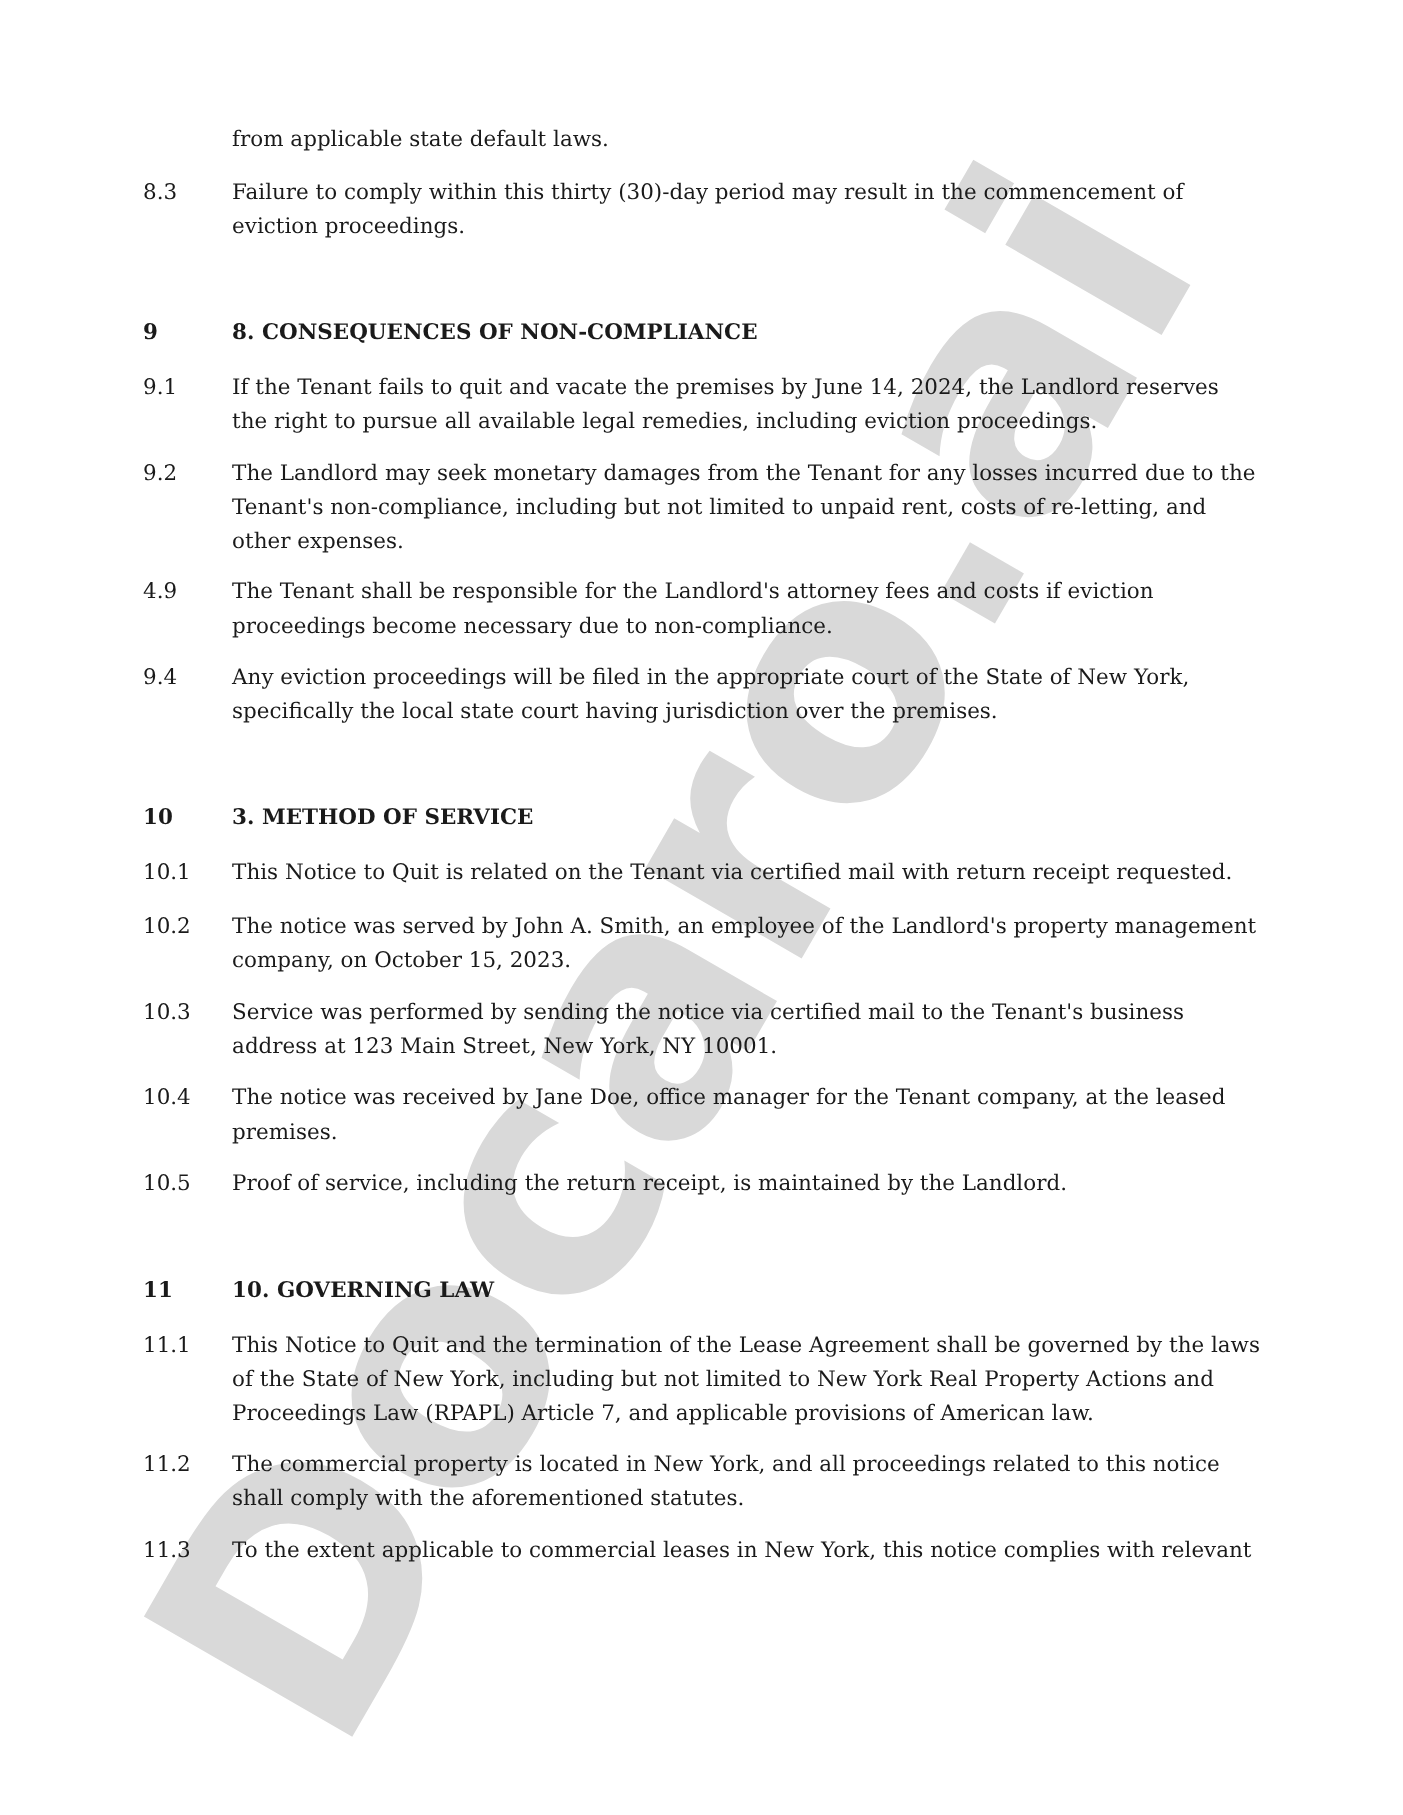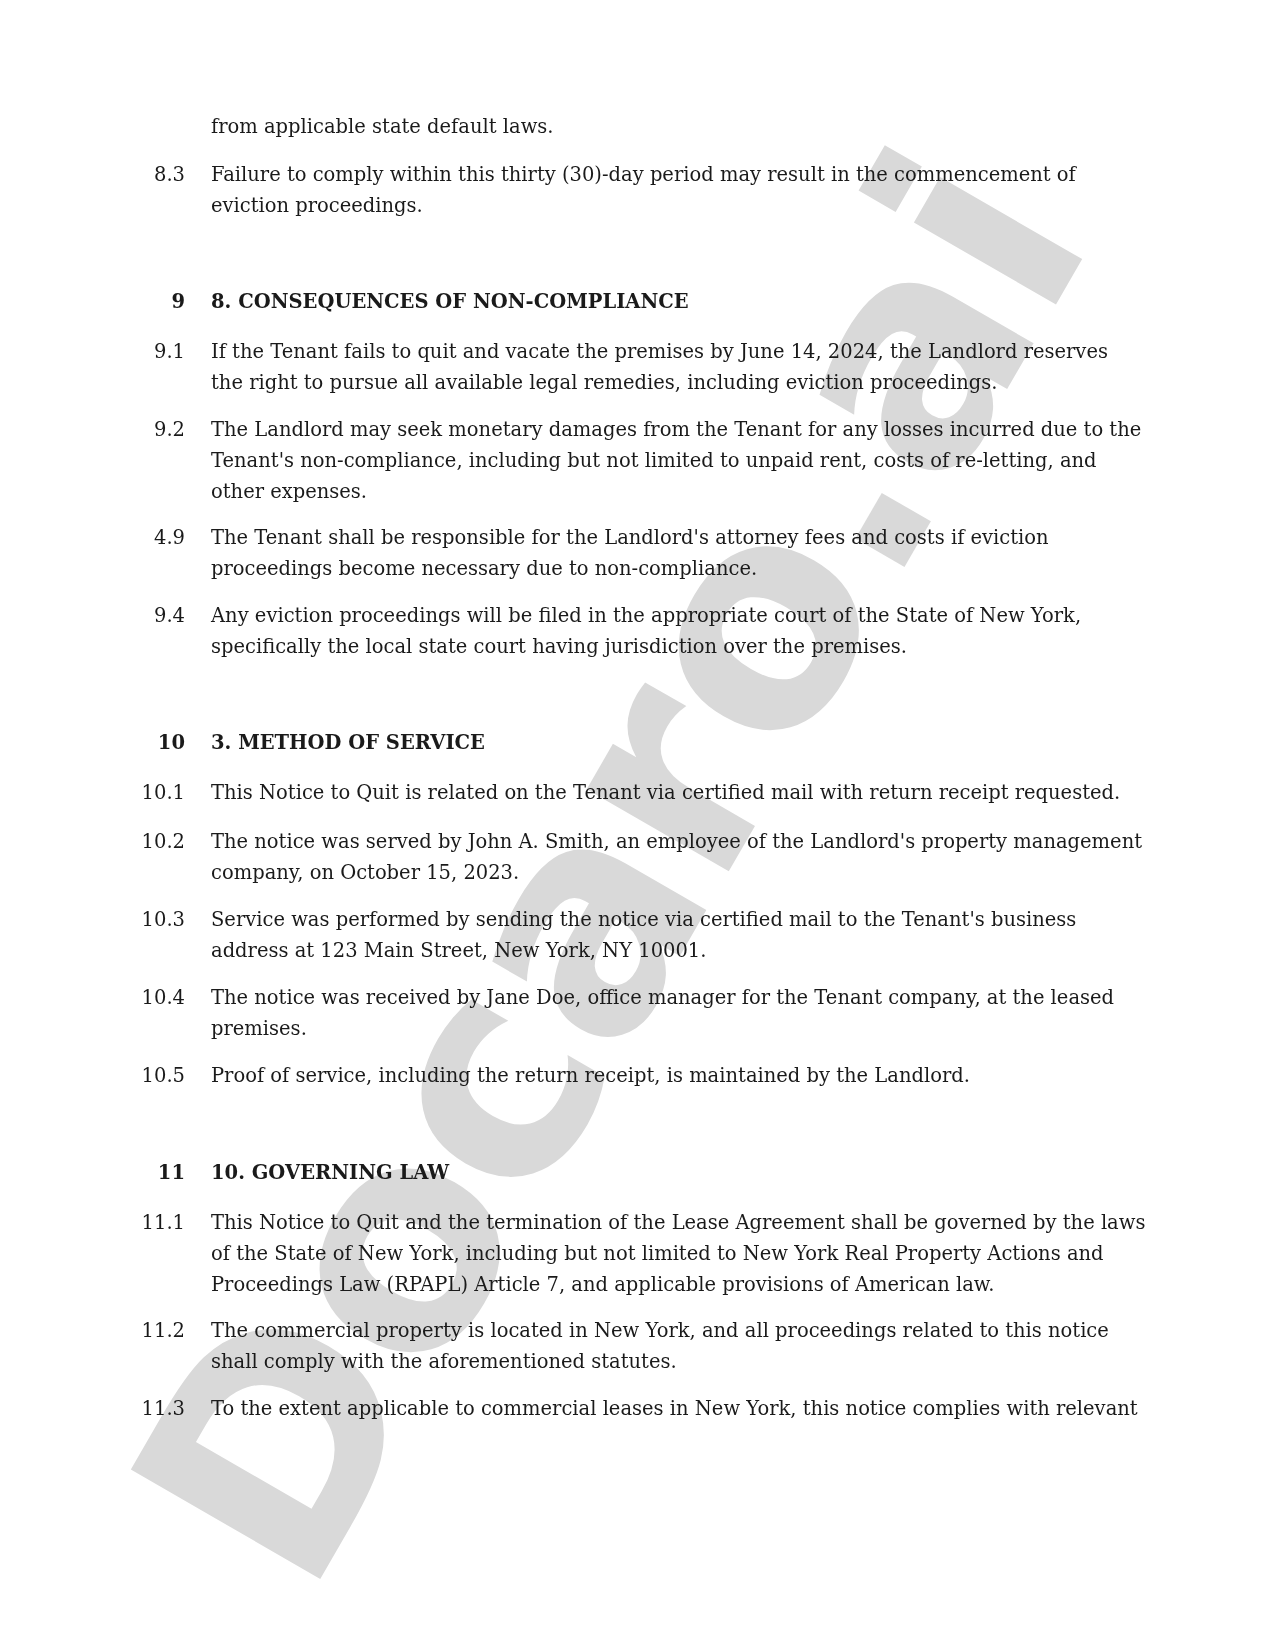--- a/index.html
+++ b/index.html
@@ -20,21 +20,21 @@
       font-size: 300px;
       color: #d9d9d9;
       white-space: nowrap;
       letter-spacing: -4px;
       z-index: 0;
       pointer-events: none;
     }
     .content { position: absolute; left: 0; top: 0; width: 1275px; z-index: 1; }
     .row { position: absolute; left: 0; width: 1275px; }
     .num {
-      position: absolute; left: 130px; width: 55px; text-align: right;
+      position: absolute; left: 130px; width: 55px; text-align: left;
     }
     .txt {
       position: absolute; left: 211px; width: 935px;
     }
     .heading .num, .heading .txt { font-weight: bold; }
     b { font-weight: normal; }
   </style>
 </head>
 <body>
 

